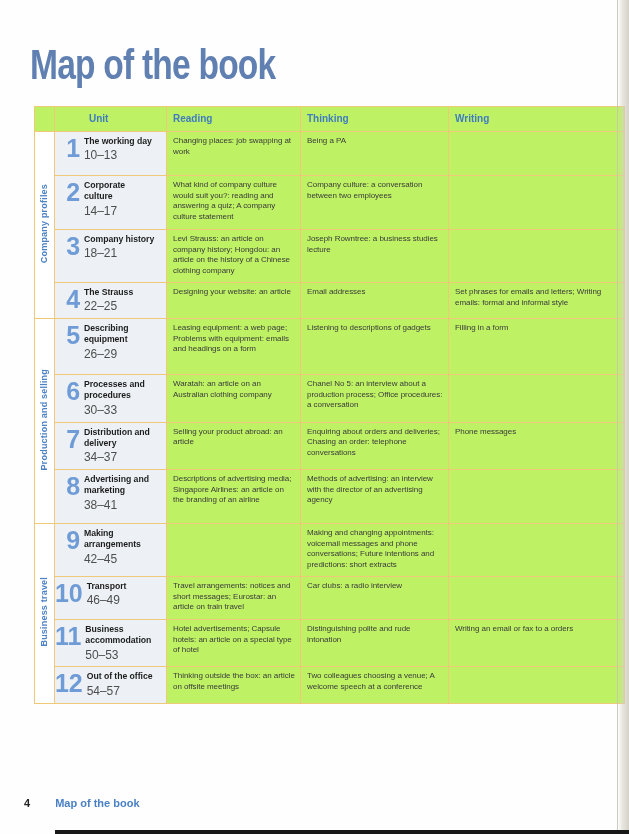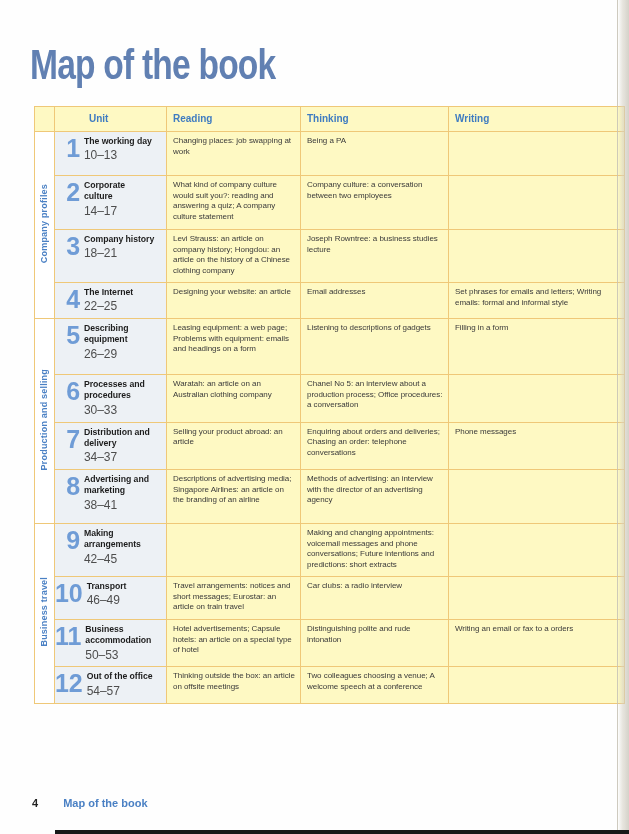--- a/index.html
+++ b/index.html
@@ -25,21 +25,21 @@
   }
   col.c-group{width:20px;}
   col.c-unit{width:112px;}
   col.c-reading{width:134px;}
   col.c-listening{width:148px;}
   col.c-writing{width:176px;}
   th,td{
     border:1.5px solid #efc878;
     vertical-align:top;
     font-size:8px;line-height:1.32;letter-spacing:-0.05px;
-    background:#fef9c3;
+    background:#bef264;
   }
   thead th{
     height:24px;vertical-align:middle;text-align:left;
     font-size:10px;font-weight:700;color:#3f7cc1;
     padding:0 0 0 6px;letter-spacing:0;
   }
   thead th.h-unit{padding-left:34px;}
   td.cell{padding:4px 5px 4px 6px;}
   td.unit-cell{background:#edf1f5;padding:3px 4px 3px 0;}
   td.group-cell{
@@ -70,21 +70,21 @@
   tbody tr:nth-child(4){height:30px;}
   tbody tr:nth-child(5){height:56px;}
   tbody tr:nth-child(6){height:45px;}
   tbody tr:nth-child(7){height:45px;}
   tbody tr:nth-child(8){height:54px;}
   tbody tr:nth-child(9){height:53px;}
   tbody tr:nth-child(10){height:43px;}
   tbody tr:nth-child(11){height:44px;padding-left:8px;}
   tbody tr:nth-child(12){height:37px;}
   
-  .footer{position:absolute;left:32px;top:797px;font-size:11px;font-weight:700;}
+  .footer{position:absolute;left:24px;top:797px;font-size:11px;font-weight:700;}
   .footer .pn{color:#232323;}
   .footer .fl{color:#4a80c4;margin-left:22px;}
   
   .scan-edge-right{
     position:absolute;top:0;right:0;width:11px;height:834px;
     background:linear-gradient(to right,rgba(225,222,212,0),rgba(214,210,198,0.55) 40%,rgba(198,194,182,0.75));
     border-left:1px solid rgba(200,196,184,0.6);
     pointer-events:none;
   }
   .scan-bottom-bar{
@@ -156,21 +156,21 @@
     </td>
     <td class="cell cell-reading">Levi Strauss: an article on company history; Hongdou: an article on the history of a Chinese clothing company</td>
     <td class="cell cell-listening">Joseph Rowntree: a business studies lecture</td>
     <td class="cell cell-writing"></td>
   </tr>
         <tr>
     <td class="unit-cell">
       <div class="unit-flex">
         <span class="unit-number">4</span>
         <span class="unit-text">
-          <span class="unit-title">The Internet</span>
+          <span class="unit-title">The Strauss</span>
           <span class="unit-pages">22–25</span>
         </span>
       </div>
     </td>
     <td class="cell cell-reading">Designing your website: an article</td>
     <td class="cell cell-listening">Email addresses</td>
     <td class="cell cell-writing">Set phrases for emails and letters; Writing emails: formal and informal style</td>
   </tr>
         <tr>
     <td class="group-cell" rowspan="4"><span class="vtext">Production and selling</span></td>

